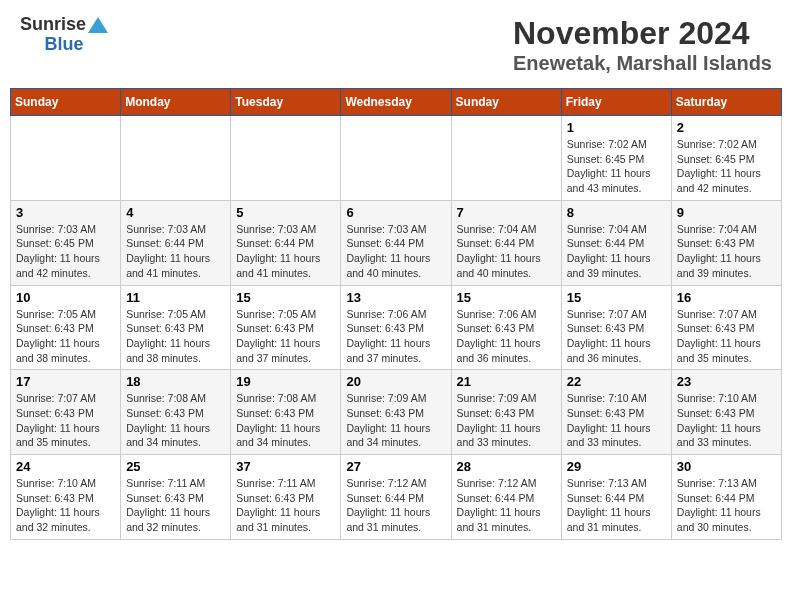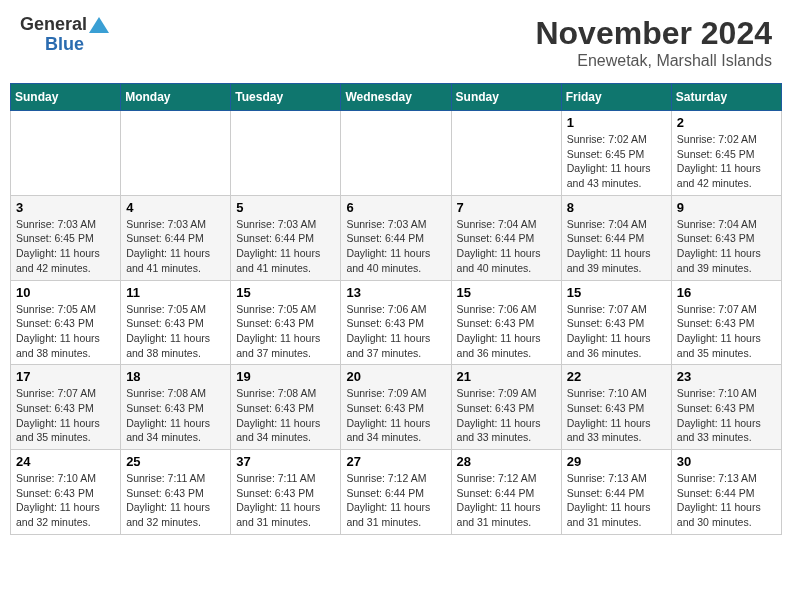--- a/index.html
+++ b/index.html
@@ -20,39 +20,38 @@
     .logo {
       display: flex;
       flex-direction: column;
       font-size: 18px;
       font-weight: bold;
       line-height: 1.1;
     }
     .logo-general { color: #333; }
     .logo-blue { color: #2b6cb0; text-align: center; }
     .title-section {
-      text-align: right;
     }
     .title-section h1 {
       font-size: 32px;
       font-weight: bold;
       color: #333;
     }
     .title-section h2 {
-      font-size: 16px;
-      font-weight: normal;
+      font-size: 20px;
+      font-weight: bold;
       color: #555;
     }
     table {
       width: 100%;
       border-collapse: collapse;
       font-size: 11px;
     }
     thead th {
-      background-color: #0f766e;
+      background-color: #c2410c;
       color: #fff;
       padding: 6px 4px;
       text-align: left;
       font-size: 12px;
       font-weight: bold;
       border: 1px solid #1e5a9e;
     }
     td {
       border: 1px solid #ccc;
       padding: 4px 5px;
@@ -81,21 +80,21 @@
     tr:nth-child(even) td.empty {
       background: #f5f5f5;
     }
   </style>
 </head>
 <body>
 
 <div class="header">
   <div class="logo">
     <div style="display:flex; align-items:center;">
-      <span class="logo-general">General</span>
+      <span class="logo-general">Sunrise</span>
       <svg width="20" height="16" viewBox="0 0 20 16" style="margin-left:2px;">
         <polygon points="10,0 20,16 0,16" fill="#3a9fd4"></polygon>
       </svg>
     </div>
     <span class="logo-blue">Blue</span>
   </div>
   <div class="title-section">
     <h1>November 2024</h1>
     <h2>Enewetak, Marshall Islands</h2>
   </div>

